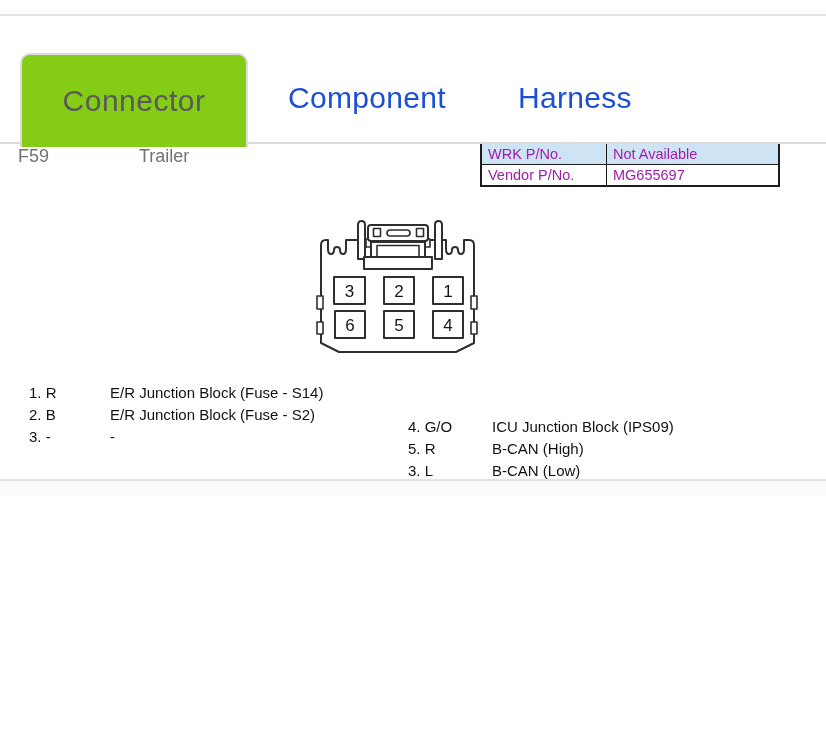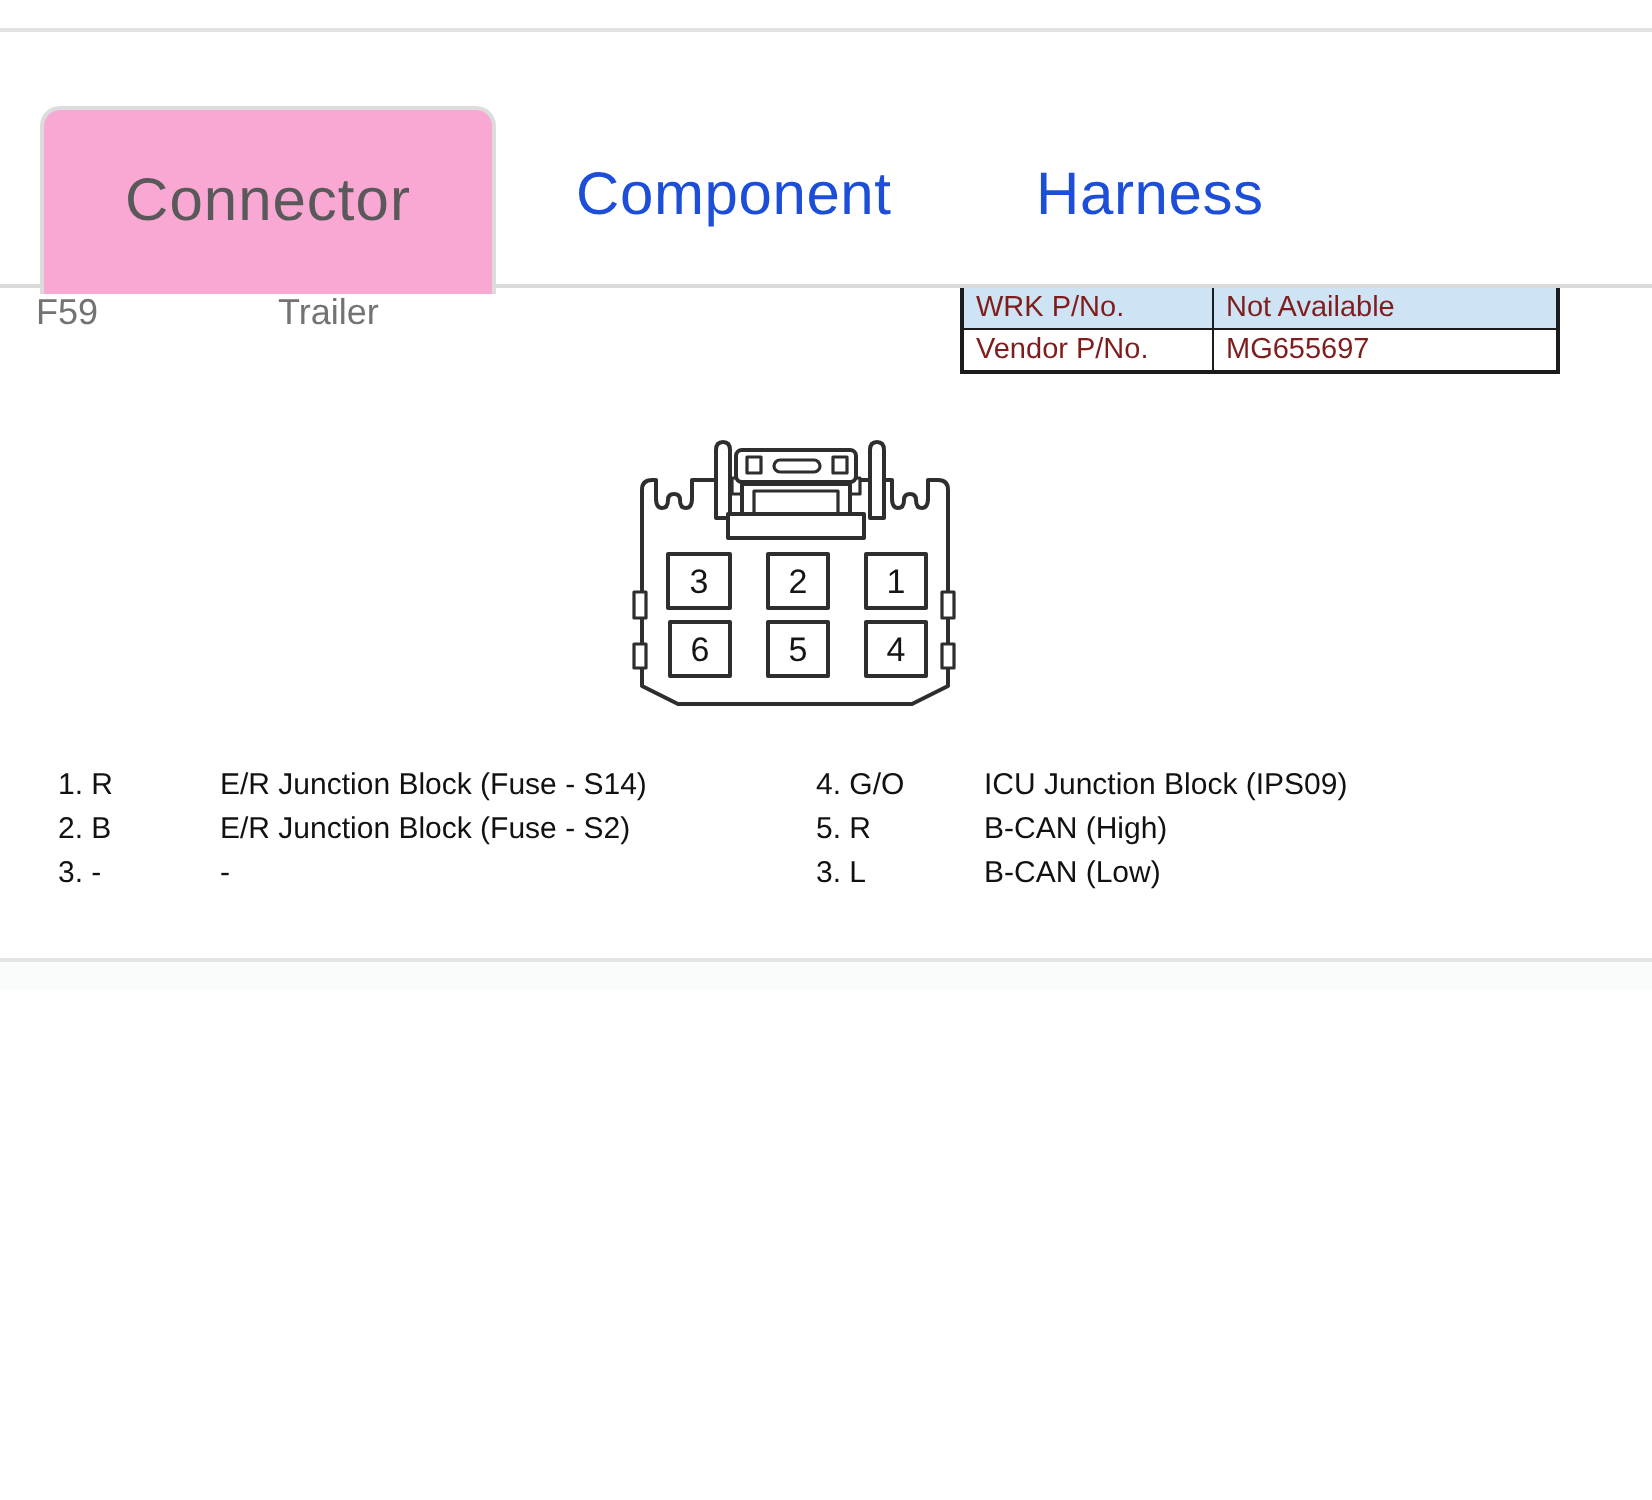--- a/index.html
+++ b/index.html
@@ -12,21 +12,21 @@
   .hr-top {
     position:absolute; left:0; top:14px; width:826px; height:2px;
     background:#e3e3e3;
   }
   .tabstrip-line {
     position:absolute; left:0; top:142px; width:826px; height:2px;
     background:#dadada; z-index:1;
   }
   .tab-active {
     position:absolute; left:20px; top:53px; width:228px; height:94px;
-    background:#f9a8d4;
+    background:#84cc16;
     border:2px solid #dcdcdc; border-bottom:none;
     border-radius:10px 10px 0 0;
     box-sizing:border-box; z-index:2;
     display:flex; align-items:center; justify-content:center;
     cursor:default;
   }
   .tab-active-label {
     font-size:30px; color:#595959; letter-spacing:.5px;
   }
   .tab-link {
@@ -42,21 +42,21 @@
   .conn-code, .conn-name {
     position:absolute; top:146px; font-size:18px; color:#737373;
   }
   .conn-code { left:18px; }
   .conn-name { left:128px;margin-left:11px; }
 
   table.info {
     position:absolute; left:480px; top:142px;
     border-collapse:collapse;
     border:2px solid #1c1c1c;
-    font-size:14.5px; color:#7f1d1d;
+    font-size:14.5px; color:#a21caf;
   }
   table.info td {
     border:1px solid #1c1c1c;
     height:20px; padding:0 4px 0 6px;
     white-space:nowrap; vertical-align:middle;
   }
   table.info td.c1 { width:114px; }
   table.info td.c2 { width:161px; }
   table.info tr.hdr td { background:#cee4f4; }
 
@@ -65,21 +65,21 @@
   }
   .diagram-wrap svg { overflow:visible; display:block; }
 
   .pin-col {
     position:absolute; top:382px; font-size:15px; color:#111; z-index:1;
   }
   #pin-list-left  { left:29px; }
   #pin-list-right { left:408px; }
   .pin-row { height:22px; line-height:22px; white-space:nowrap; }
   .pin-id { display:inline-block; width:81px; }
-  #pin-list-right .pin-id { width:84px; }
+  #pin-list-right .pin-id { width:84px;margin-top:34px; }
 
   .hr-bottom {
     position:absolute; left:0; top:479px; width:826px; height:2px;
     background:#e4e4e4;
   }
   .footer-band {
     position:absolute; left:0; top:481px; width:826px; height:14px;
     background:#fafbfb;
   }
 </style>

